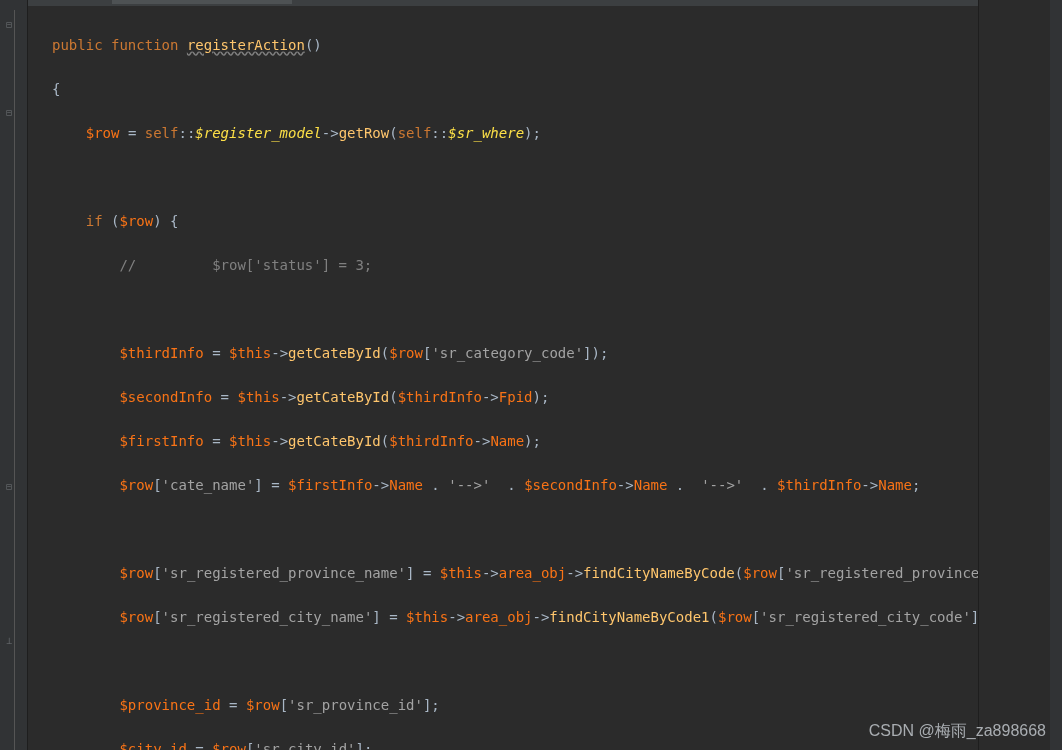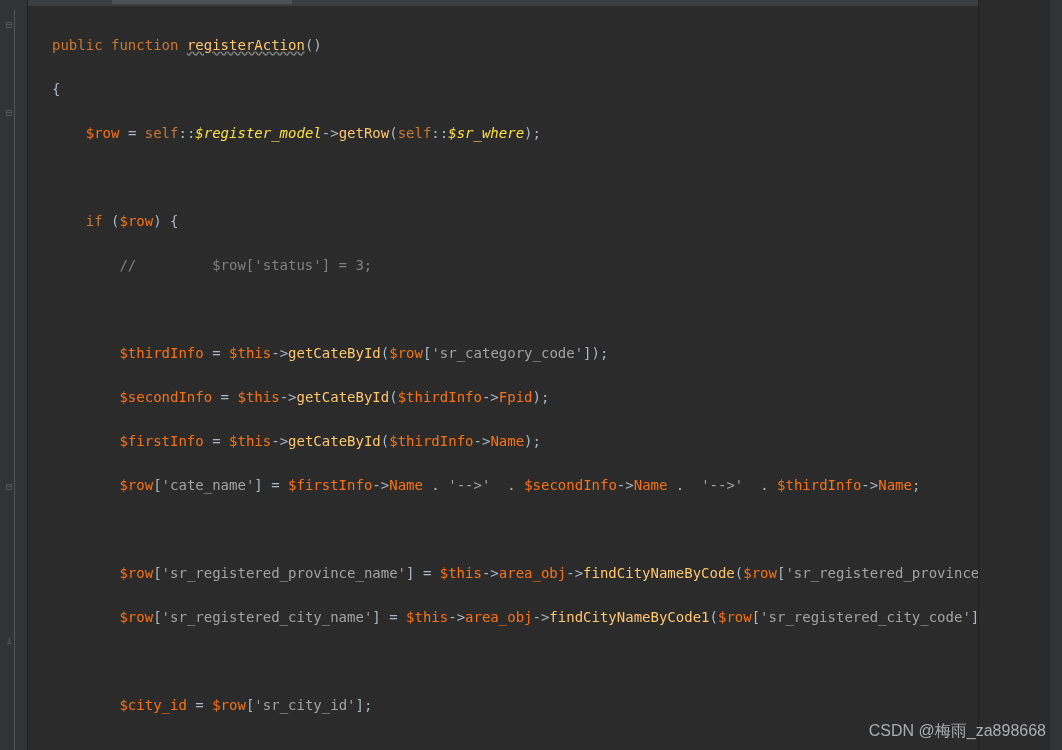--- a/index.html
+++ b/index.html
@@ -129,20 +129,21 @@
 <div class="line">        <span class="comm">//         $row['status'] = 3;</span></div>
 <div class="line"></div>
 <div class="line">        <span class="var">$thirdInfo</span> <span class="punct">=</span> <span class="var">$this</span><span class="punct">-&gt;</span><span class="func">getCateById</span><span class="punct">(</span><span class="var">$row</span><span class="punct">[</span><span class="str">'sr_category_code'</span><span class="punct">]);</span></div>
 <div class="line">        <span class="var">$secondInfo</span> <span class="punct">=</span> <span class="var">$this</span><span class="punct">-&gt;</span><span class="func">getCateById</span><span class="punct">(</span><span class="var">$thirdInfo</span><span class="punct">-&gt;</span><span class="var">Fpid</span><span class="punct">);</span></div>
 <div class="line">        <span class="var">$firstInfo</span> <span class="punct">=</span> <span class="var">$this</span><span class="punct">-&gt;</span><span class="func">getCateById</span><span class="punct">(</span><span class="var">$thirdInfo</span><span class="punct">-&gt;</span><span class="var">Name</span><span class="punct">);</span></div>
 <div class="line">        <span class="var">$row</span><span class="punct">[</span><span class="str">'cate_name'</span><span class="punct">] =</span> <span class="var">$firstInfo</span><span class="punct">-&gt;</span><span class="var">Name</span> <span class="punct">.</span> <span class="str">'--&gt;'</span>  <span class="punct">.</span> <span class="var">$secondInfo</span><span class="punct">-&gt;</span><span class="var">Name</span> <span class="punct">.</span>  <span class="str">'--&gt;'</span>  <span class="punct">.</span> <span class="var">$thirdInfo</span><span class="punct">-&gt;</span><span class="var">Name</span><span class="punct">;</span></div>
 <div class="line"></div>
 <div class="line">        <span class="var">$row</span><span class="punct">[</span><span class="str">'sr_registered_province_name'</span><span class="punct">] =</span> <span class="var">$this</span><span class="punct">-&gt;</span><span class="var">area_obj</span><span class="punct">-&gt;</span><span class="func">findCityNameByCode</span><span class="punct">(</span><span class="var">$row</span><span class="punct">[</span><span class="str">'sr_registered_province_code'</span></div>
 <div class="line">        <span class="var">$row</span><span class="punct">[</span><span class="str">'sr_registered_city_name'</span><span class="punct">] =</span> <span class="var">$this</span><span class="punct">-&gt;</span><span class="var">area_obj</span><span class="punct">-&gt;</span><span class="func">findCityNameByCode1</span><span class="punct">(</span><span class="var">$row</span><span class="punct">[</span><span class="str">'sr_registered_city_code'</span><span class="punct">]);</span></div>
 <div class="line"></div>
+<div class="line">        <span class="var">$province_id</span> <span class="punct">=</span> <span class="var">$row</span><span class="punct">[</span><span class="str">'sr_province_id'</span><span class="punct">];</span></div>
 <div class="line">        <span class="var">$city_id</span> <span class="punct">=</span> <span class="var">$row</span><span class="punct">[</span><span class="str">'sr_city_id'</span><span class="punct">];</span></div>
 
 
 
 
 
 
 
 
 

